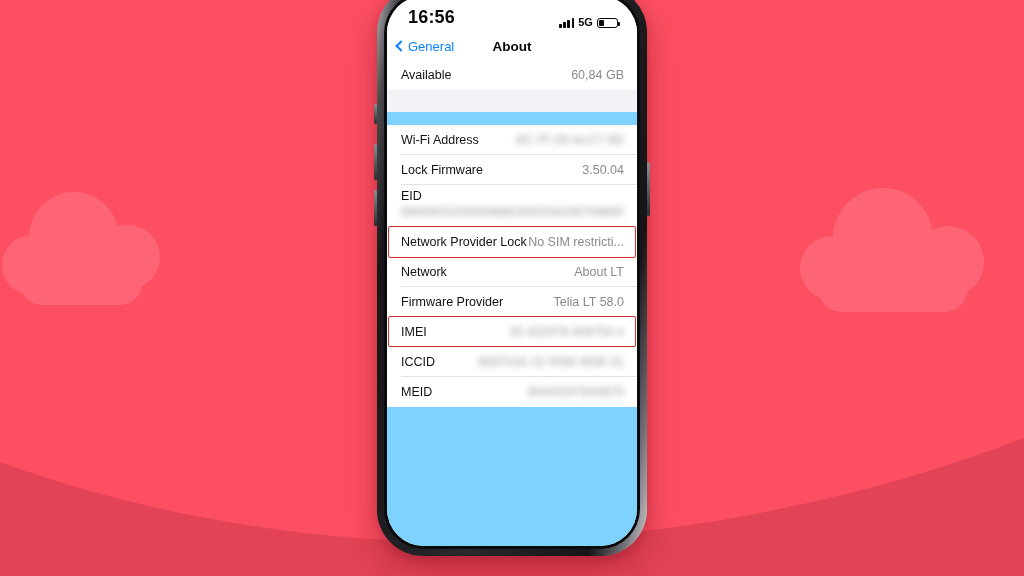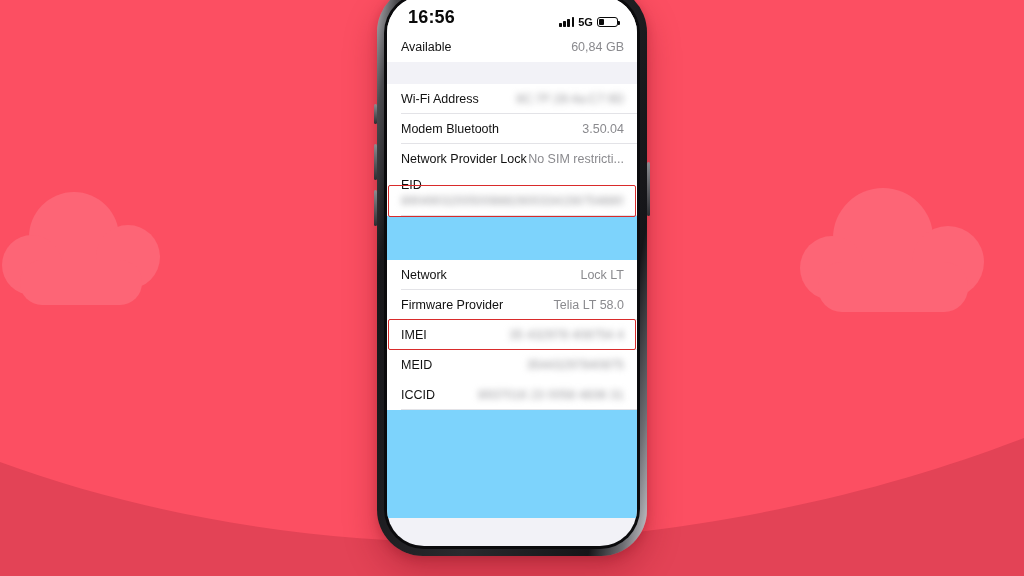--- a/index.html
+++ b/index.html
@@ -45,21 +45,21 @@
   
   .side-btn { position:absolute; background:linear-gradient(180deg,#8d8d92,#2c2c30); border-radius:2px; }
 
   
   #statusbar {
     height:36px; background:#FFFFFF;
     display:flex; align-items:flex-end; justify-content:space-between;
     padding:0 19px 4px 21px;
   }
   #clock { font-size:18px; font-weight:bold; color:#0A0A0A; letter-spacing:.2px; }
-  #status-right { display:flex; align-items:center; gap:4px; }
+  #status-right { display:flex; align-items:flex-end; gap:4px; }
   .bars { display:flex; align-items:flex-end; gap:1.5px; height:10px; }
   .bars i { display:block; width:2.6px; background:#0A0A0A; border-radius:.7px; }
   .bars i:nth-child(1){ height:4px; }
   .bars i:nth-child(2){ height:6px; }
   .bars i:nth-child(3){ height:8px; }
   .bars i:nth-child(4){ height:10px; }
   #net-label { font-size:11px; font-weight:600; color:#0A0A0A; letter-spacing:.1px; }
   #battery { position:relative; width:21px; height:10.5px; border:1.3px solid #0A0A0A;
              border-radius:3px; padding:1.3px; }
   #battery::after { content:""; position:absolute; right:-3.2px; top:3px; width:1.8px; height:4px;
@@ -168,85 +168,92 @@
               <i></i>
               <i></i>
           </div>
           <div id="net-label">5G</div>
           <div id="battery">
             <div id="batt-fill" style="width: 27%;"></div>
           </div>
         </div>
       </div>
 
+      <div id="navbar">
+        <div id="back">
+          <span id="chev-back"></span>
+          <span id="back-label">General</span>
+        </div>
+        <div id="nav-title">About</div>
+      </div>
 
       <div id="list">
 
         <div class="group">
           <div class="row last">
             <span class="label">Available</span>
             <span class="value">60,84 GB</span>
           </div>
         </div>
 
         <div class="gap"></div>
 
-        <div class="group" style="position:relative;">
+        <div class="group" style="position:relative;margin-top:13px;">
 
           <div class="row">
             <span class="label">Wi-Fi Address</span>
             <span class="redacted">8C:7F:28:4a:C7:9D</span>
           </div>
 
 
           <div class="row">
-            <span class="label">Modem Bluetooth</span>
+            <span class="label">Lock Firmware</span>
             <span class="value">3.50.04</span>
           </div>
 
+
+          <div class="row tall">
+            <span class="label">EID</span>
+            <span class="redacted strong">89049032005008882600334156754880</span>
+          </div>
 
           <div class="row last">
             <span class="label">Network Provider Lock</span>
             <span class="value">No SIM restricti...</span>
           </div>
 
-          <div class="row tall">
-            <span class="label">EID</span>
-            <span class="redacted strong">89049032005008882600334156754880</span>
-          </div>
-
           <div class="hl" style="left:1px; right:1px; bottom:-1px; height:32px;"></div>
         </div>
 
 
-        <div class="group" style="position:relative;margin-top:44px;">
+        <div class="group" style="position:relative;">
 
           <div class="row">
             <span class="label">Network</span>
-            <span class="value">Lock LT</span>
+            <span class="value">About LT</span>
           </div>
 
           <div class="row">
             <span class="label">Firmware Provider</span>
             <span class="value">Telia LT 58.0</span>
           </div>
 
           <div class="row">
             <span class="label">IMEI</span>
             <span class="redacted">35 432978 408754 4</span>
+          </div>
+
+          <div class="row">
+            <span class="label">ICCID</span>
+            <span class="redacted">8937016 23 0058 4836 31</span>
           </div>
 
           <div class="row last">
             <span class="label">MEID</span>
             <span class="redacted">35443297840875</span>
-          </div>
-
-          <div class="row">
-            <span class="label">ICCID</span>
-            <span class="redacted">8937016 23 0058 4836 31</span>
           </div>
 
           <div class="hl" style="left:1px; right:1px; top:59px; height:31px;"></div>
         </div>
 
       </div>
     </div>
   </div>
 </div>
 

